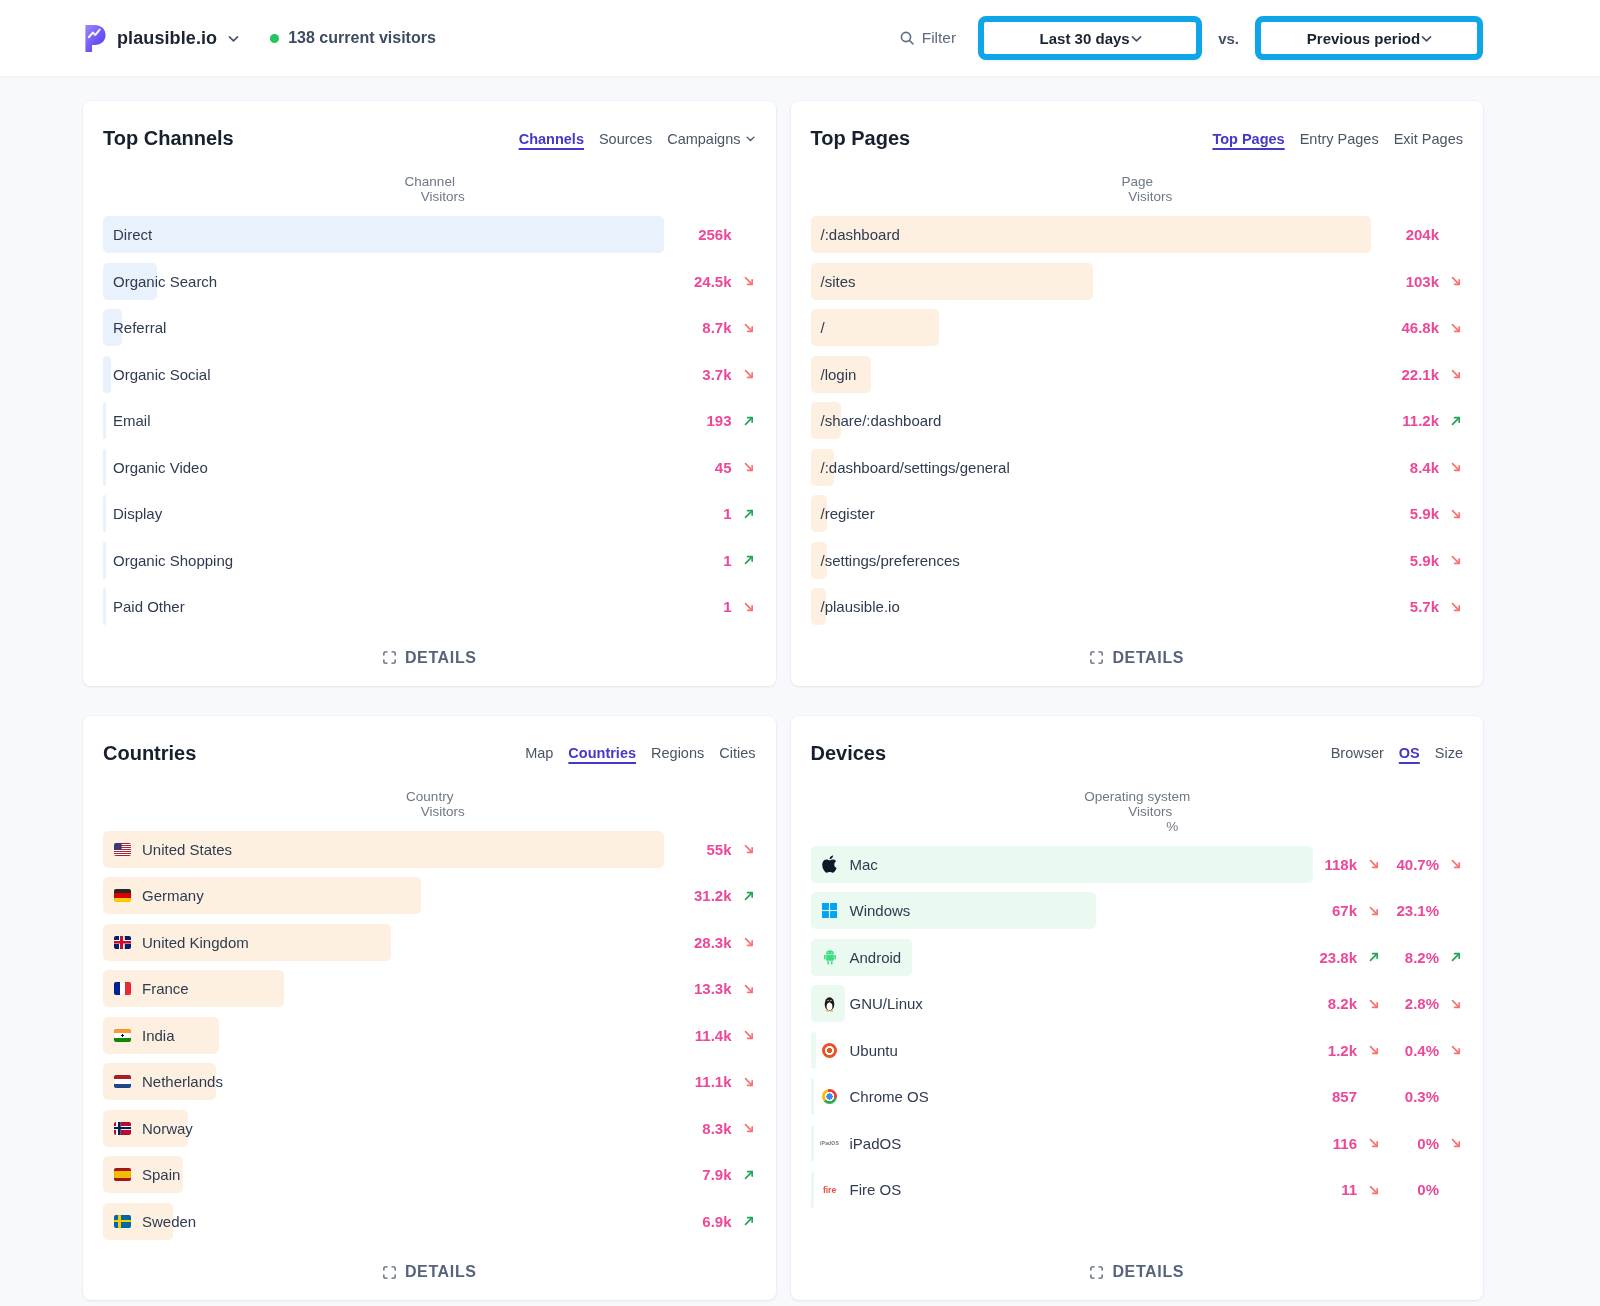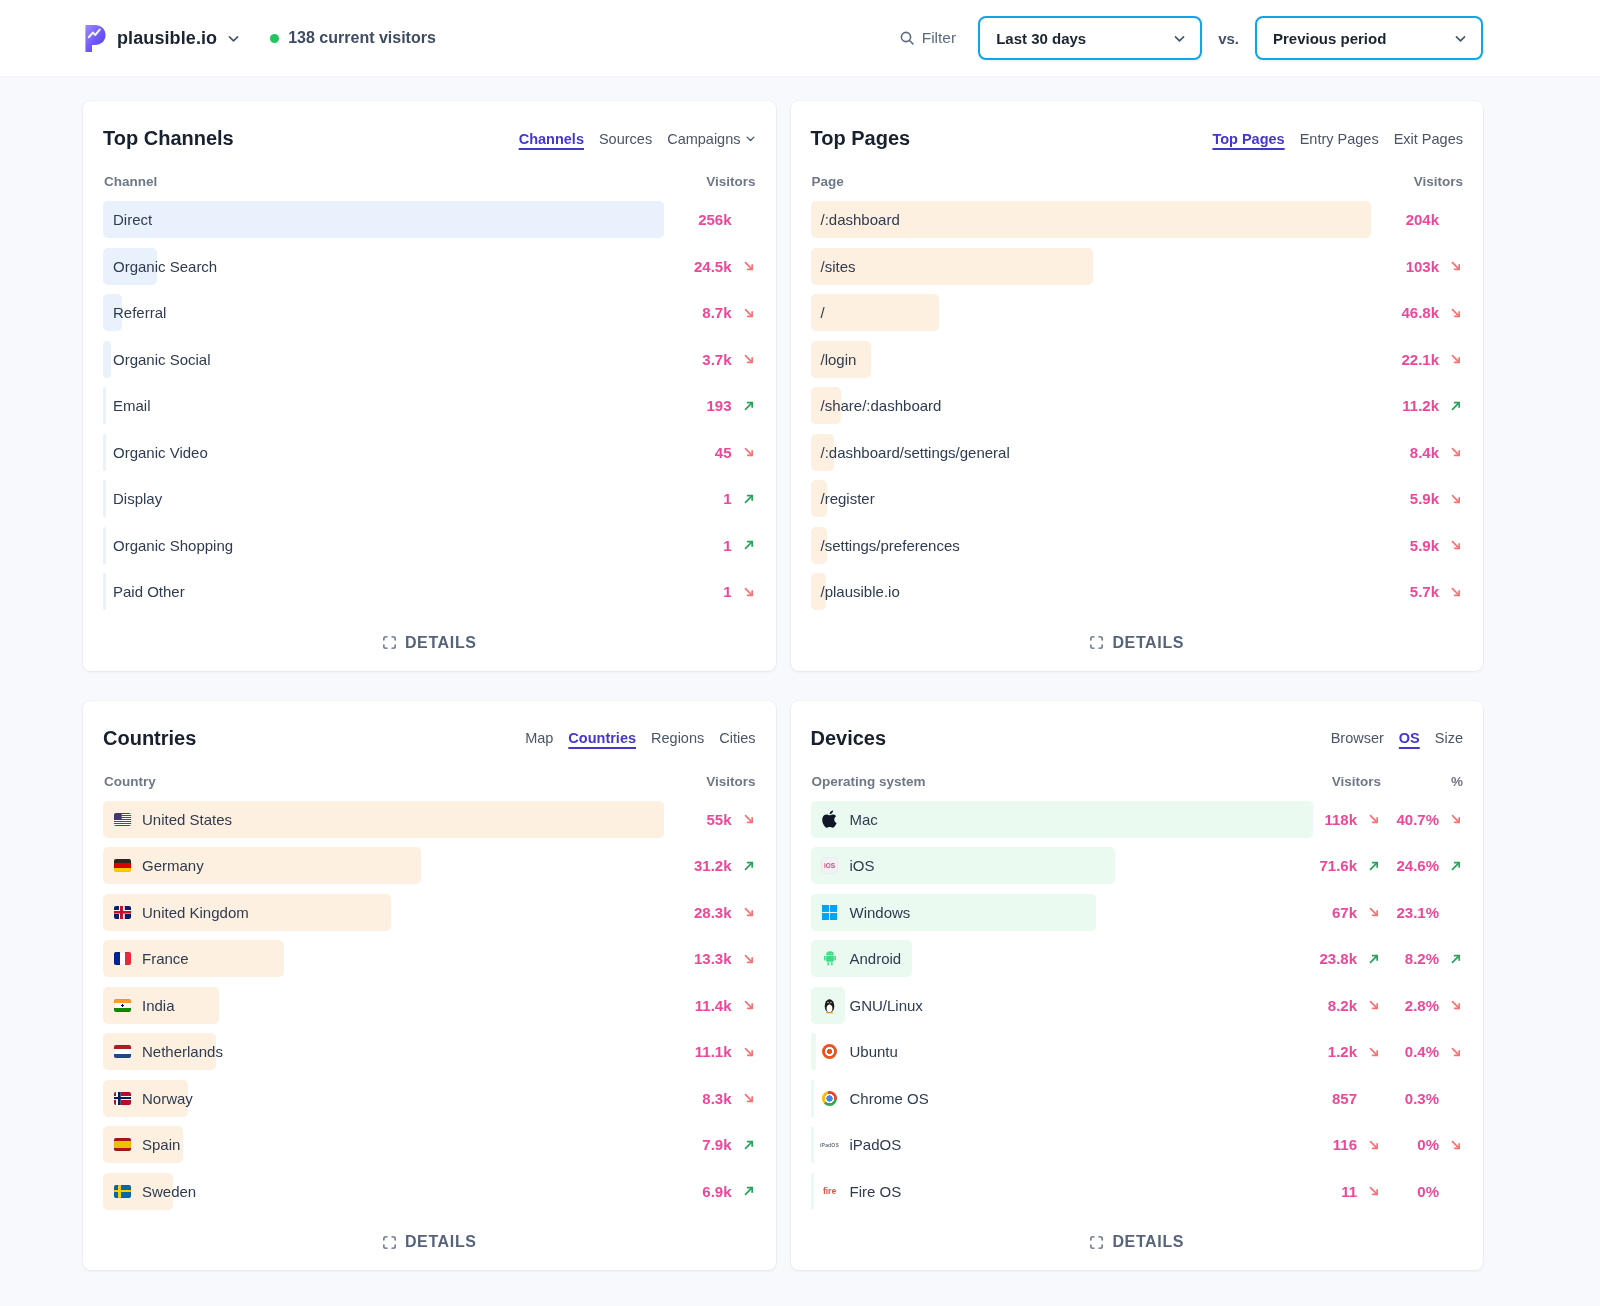--- a/index.html
+++ b/index.html
@@ -21,23 +21,23 @@
   .brand { display:flex; align-items:center; gap:10px; cursor:pointer; }
   .brand-name { font-size:18px; font-weight:700; color:#1b2430; letter-spacing:.1px; }
   .chev { display:inline-flex; color:#475569; }
   .chev svg { width:13px; height:13px; }
   .live { display:flex; align-items:center; gap:9px; margin-left:30px; font-size:16px; font-weight:600; color:#3e4b61; }
   .live-dot { width:9px; height:9px; border-radius:50%; background:#22c55e; }
   .controls { display:flex; align-items:center; gap:16px; }
   .filter-btn { display:flex; align-items:center; gap:7px; font-size:15.5px; color:#5d6b80; background:none; border:none; cursor:pointer; font-family:inherit; }
   .filter-btn svg { width:16px; height:16px; }
   .select {
-    background:#fff; border:2px solid #0ea5e9; border-radius:8px;
+    background:#fff; border:6px solid #0ea5e9; border-radius:8px;
     box-shadow:0 1px 3px rgba(16,24,40,.08);
-    height:44px; display:flex; align-items:center; justify-content:space-between;
+    height:44px; display:flex; align-items:center; justify-content:center;
     padding:0 14px 0 16px; cursor:pointer;
   }
   .select .sel-label { font-size:15px; font-weight:600; color:#1b2430; }
   .select.range { width:224px; }
   .select.compare { width:228px; }
   .vs { font-size:15px; font-weight:600; color:#44506a; }
   
   .grid {
     display:grid; grid-template-columns:1fr 1fr;
     gap:30px 15px; padding:25px 117px 30px 83px;
@@ -46,21 +46,21 @@
     background:#fff; border-radius:8px;
     box-shadow:0 1px 3px rgba(16,24,40,.07), 0 0 0 1px rgba(16,24,40,.02);
     padding:26px 20px 12px; display:flex; flex-direction:column; min-height:562px;
   }
   .card-head { display:flex; justify-content:space-between; align-items:center; margin-bottom:24px; }
   .card-title { margin:0; font-size:20px; font-weight:700; color:#17202e; }
   .tabs { display:flex; align-items:center; gap:15px; }
   .tab { display:flex; align-items:center; gap:4px; font-size:14.5px; color:#4a5565; cursor:pointer; }
   .tab.active { color:#4338ca; font-weight:700; text-decoration:underline; text-decoration-thickness:2px; text-underline-offset:4px; }
   .tab .chev svg { width:11px; height:11px; }
-  .cols { display:flex; align-items:center; font-size:13.5px; font-weight:700; color:#6f7886; margin-bottom:12px; padding-left:1px; }
+  .cols { display:flex; align-items:center; font-size:13.5px; font-weight:400; color:#6f7886; margin-bottom:12px; padding-left:1px;flex-direction:column; }
   .col-label { flex:1; }
   .col-visitors { min-width:70px; text-align:right; }
   .col-pct { width:82px; text-align:right; }
   .rows { flex:1; }
   .row { position:relative; height:37px; margin-bottom:9.5px; display:flex; align-items:center; padding:0 0 0 10px; cursor:pointer; }
   .bar { position:absolute; left:0; top:0; bottom:0; border-radius:5px; z-index:0; }
   .row-icon { position:relative; z-index:1; margin-right:11px; display:flex; align-items:center; width:18px; justify-content:center; }
   .row-label { position:relative; z-index:1; font-size:15px; color:#2f3b50; white-space:nowrap; }
   .num { position:relative; z-index:1; margin-left:auto; min-width:48px; text-align:right; font-size:15px; font-weight:600; color:#ec4899; }
   .num.share { min-width:58px; margin-left:0; }
@@ -614,41 +614,20 @@
           </span>
           <span class="num share">40.7%</span>
           <span class="trend" style="color: rgb(248, 113, 113);">
             <svg viewBox="0 0 16 16" fill="none" stroke="currentColor" stroke-width="1.9" stroke-linecap="round" stroke-linejoin="round">
               <path d="M4 4.2l7.6 7.6"></path>
               <path d="M11.6 6.6v5.2H6.4"></path>
             </svg>
           </span>
         </div>
         <div class="row">
-          <div class="bar" style="background: rgb(234, 250, 240); width: max(60.68% - 91.02px, 3px);"></div>
-          <span class="row-icon">
-            <span class="badge ios">iOS</span>
-          </span>
-          <span class="row-label">iOS</span>
-          <span class="num">71.6k</span>
-          <span class="trend" style="color: rgb(35, 164, 85);">
-            <svg viewBox="0 0 16 16" fill="none" stroke="currentColor" stroke-width="1.9" stroke-linecap="round" stroke-linejoin="round">
-              <path d="M4 11.8L11.6 4.2"></path>
-              <path d="M6.4 4.2h5.2v5.2"></path>
-            </svg>
-          </span>
-          <span class="num share">24.6%</span>
-          <span class="trend" style="color: rgb(35, 164, 85);">
-            <svg viewBox="0 0 16 16" fill="none" stroke="currentColor" stroke-width="1.9" stroke-linecap="round" stroke-linejoin="round">
-              <path d="M4 11.8L11.6 4.2"></path>
-              <path d="M6.4 4.2h5.2v5.2"></path>
-            </svg>
-          </span>
-        </div>
-        <div class="row">
           <div class="bar" style="background: rgb(234, 250, 240); width: max(56.78% - 85.17px, 3px);"></div>
           <span class="row-icon">
             <svg viewBox="0 0 16 16" width="15" height="15" fill="#00a4ef">
               <rect x="0" y="0" width="7.4" height="7.4"></rect>
               <rect x="8.6" y="0" width="7.4" height="7.4"></rect>
               <rect x="0" y="8.6" width="7.4" height="7.4"></rect>
               <rect x="8.6" y="8.6" width="7.4" height="7.4"></rect>
             </svg>
           </span>
           <span class="row-label">Windows</span>

